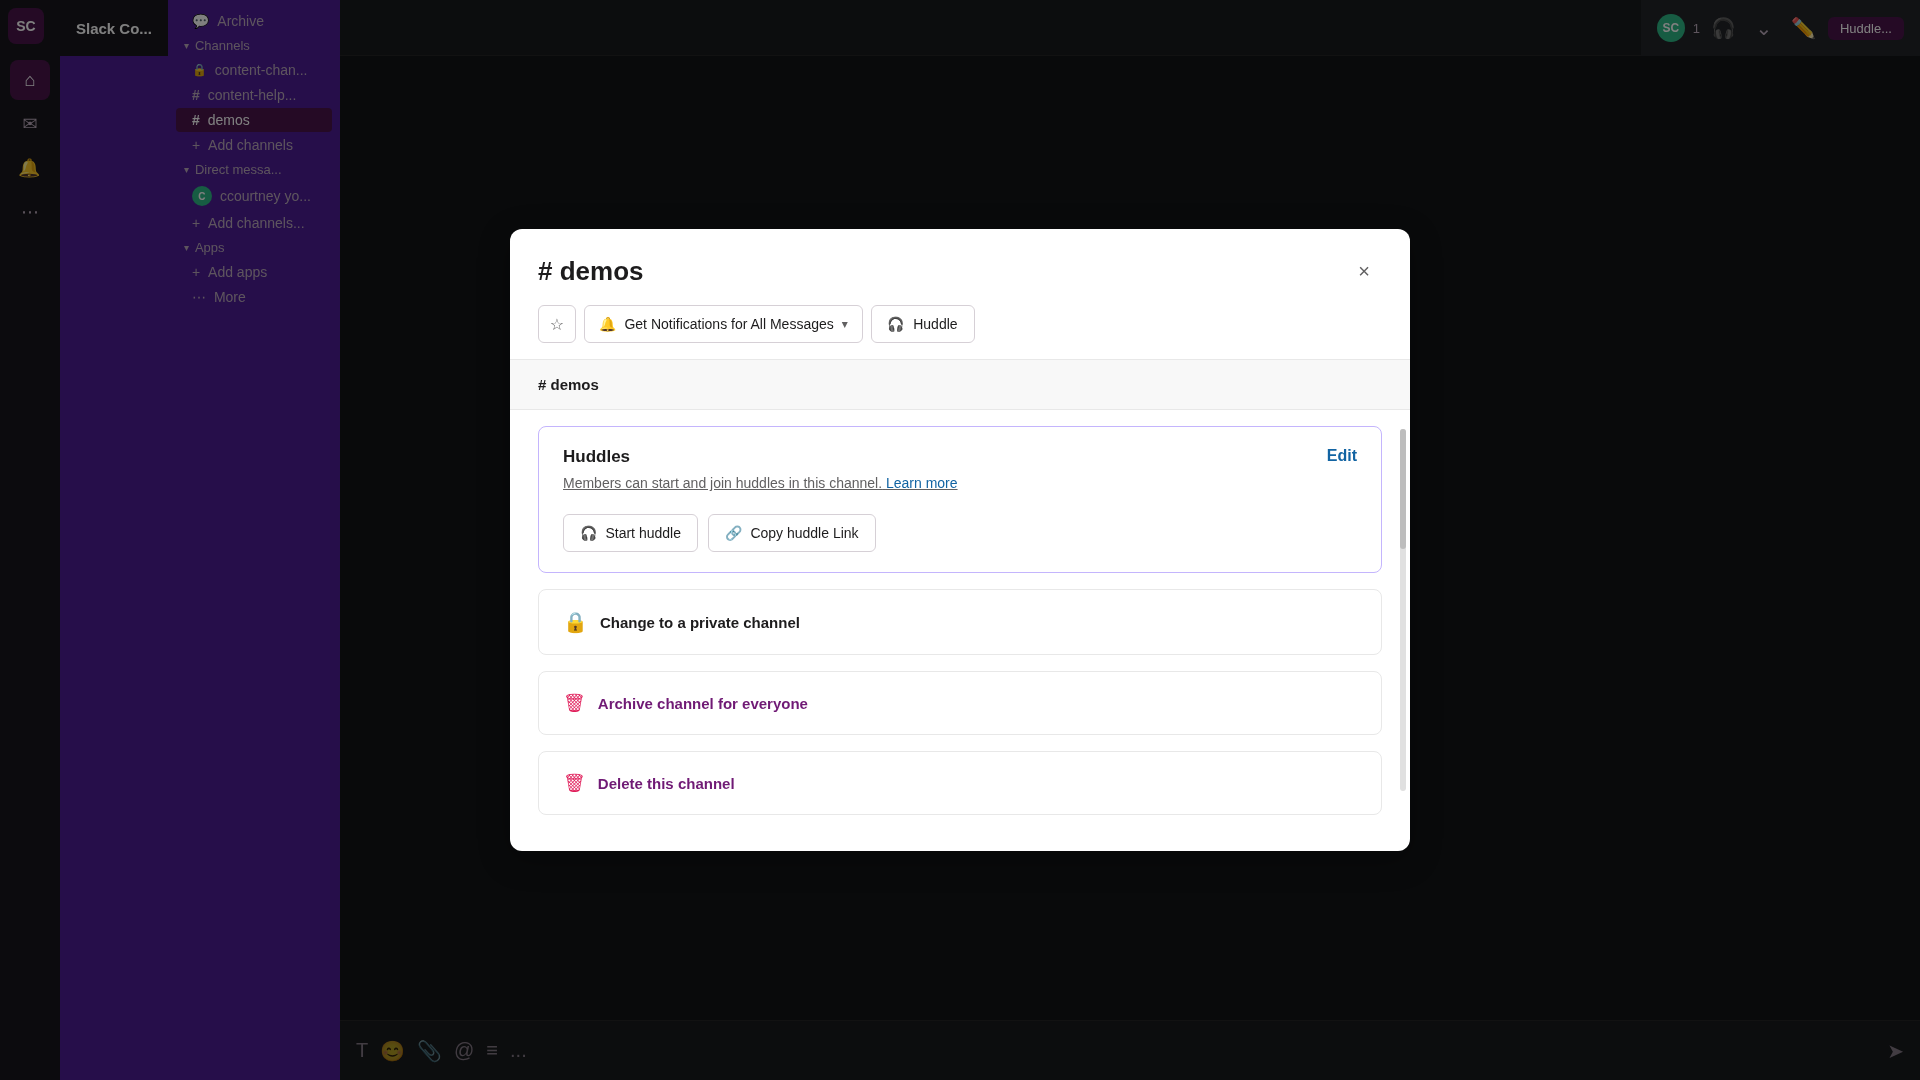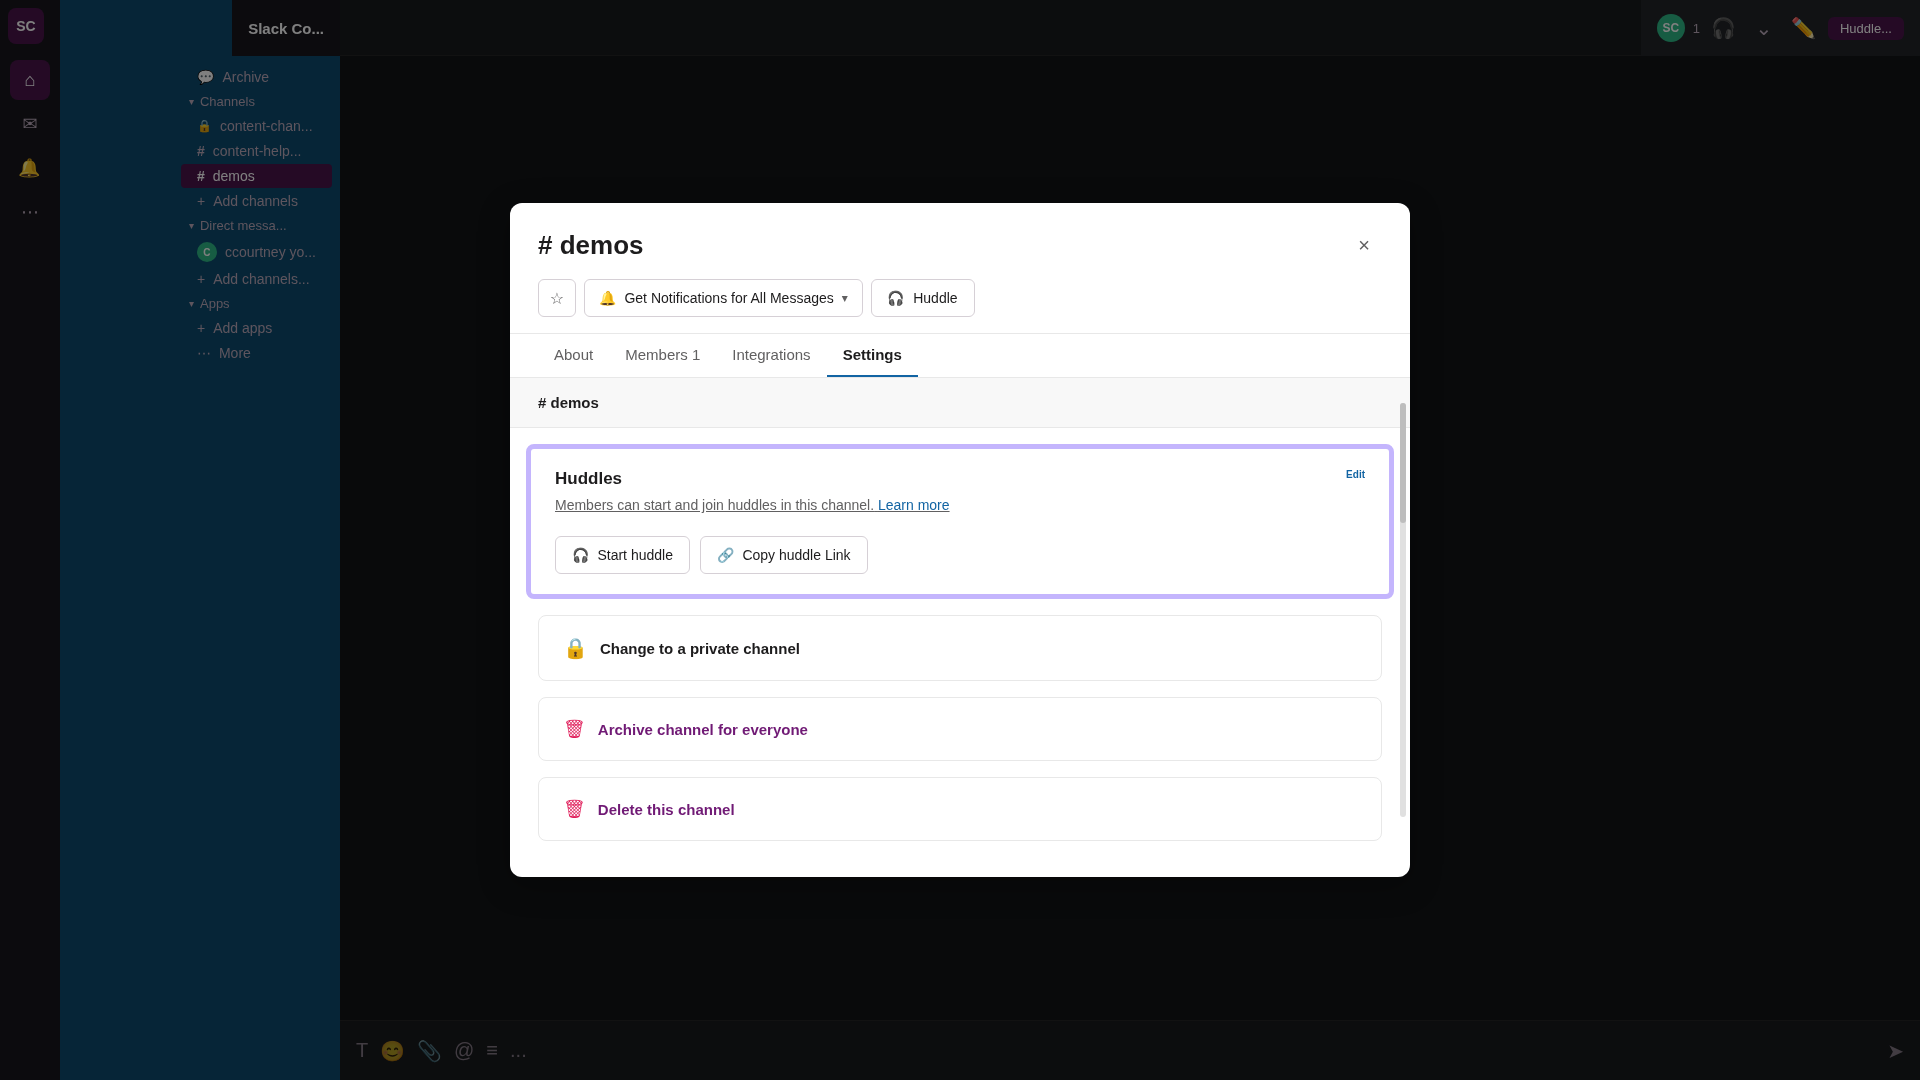--- a/index.html
+++ b/index.html
@@ -15,27 +15,26 @@
     
     .slack-bg {
       position: absolute;
       inset: 0;
       display: flex;
     }
 
     
     .sidebar {
       width: 280px;
-      background: #0c4a6e;
+      background: #4c1d95;
       height: 100%;
       display: flex;
-      flex-direction: column;
+      flex-direction: row;
       padding: 0;
       flex-shrink: 0;
-      align-items: flex-end;
     }
 
     .sidebar-header {
       display: flex;
       align-items: center;
       padding: 12px 16px;
       height: 56px;
       background: #19171d;
     }
 
@@ -311,22 +310,22 @@
     }
 
     .channel-name-text {
       font-size: 15px;
       font-weight: 600;
       color: #1d1c1d;
     }
 
     
     .settings-section {
-      margin: 16px 16px;
-      border: 5px solid #c4b5fd;
+      margin: 16px 28px;
+      border: 1px solid #c4b5fd;
       border-radius: 8px;
       overflow: hidden;
     }
 
     .section-header {
       padding: 20px 24px;
       display: flex;
       align-items: flex-start;
       justify-content: space-between;
     }
@@ -340,21 +339,21 @@
 
     .section-desc {
       font-size: 14px;
       color: #616061;
       line-height: 1.5;
       text-decoration: underline;
     }
 
     .section-edit-btn {
       color: #1264a3;
-      font-size: 10px;
+      font-size: 16px;
       font-weight: 600;
       cursor: pointer;
       background: none;
       border: none;
       padding: 0;
       flex-shrink: 0;
     }
 
     .learn-more-link {
       color: #1264a3;
@@ -618,26 +617,20 @@
           <span>Get Notifications for All Messages</span>
           <span class="btn-chevron">▾</span>
         </button>
         <button class="btn-huddle">
           <span>🎧</span>
           <span>Huddle</span>
         </button>
       </div>
     </div>
 
-    <div class="modal-tabs">
-      <div class="tab-item">About</div>
-      <div class="tab-item">Members 1</div>
-      <div class="tab-item">Integrations</div>
-      <div class="tab-item active">Settings</div>
-    </div>
 
     <div class="modal-body">
 
       <div class="channel-name-section">
         <span class="channel-name-text"># demos</span>
       </div>
 
       <div class="settings-section">
         <div class="section-header">
           <div>

